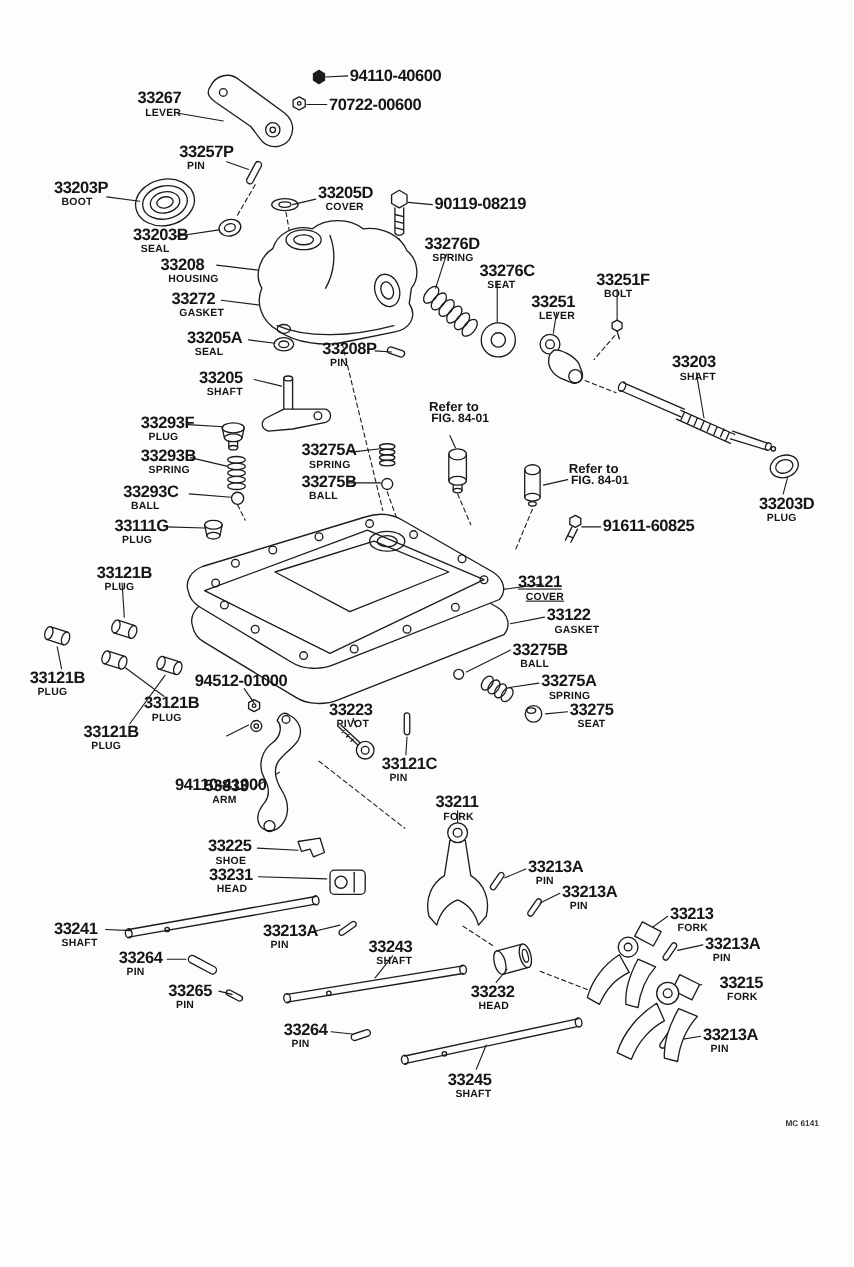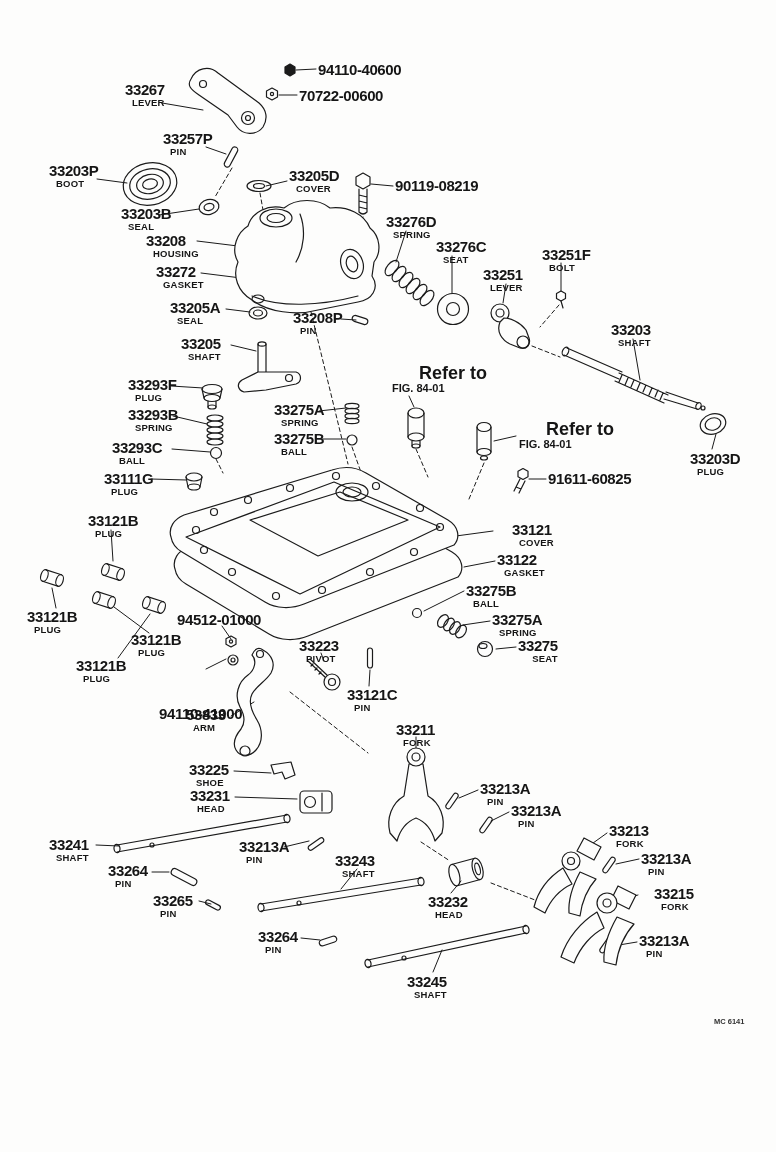--- a/index.html
+++ b/index.html
@@ -12,21 +12,21 @@
   svg.diagram { position:absolute; left:0; top:0; }
   .page-title {
     position:absolute; left:536px; top:62px;
     font-size:15px; font-weight:bold; color:#111;
     border-bottom:2px solid #111; padding-bottom:3px;
     white-space:nowrap; letter-spacing:-0.2px;
   }
   .part-label { position:absolute; line-height:1.04; white-space:nowrap; }
   .part-number { font-size:15px; font-weight:bold; letter-spacing:-0.4px; }
   .part-desc   { font-size:9.5px;  font-weight:bold; margin-left:7px; letter-spacing:0.2px; }
-  .part-label.ref .part-number { font-size:18px; letter-spacing:0;margin-left:29px; }
+  .part-label.ref .part-number { font-size:12px; letter-spacing:0; }
   .part-label.ref .part-desc   { font-size:11px; margin-left:2px; letter-spacing:0; }
   .doc-code { position:absolute; left:714px; top:1017px; font-size:7.5px; font-weight:bold; color:#333; }
 </style>
 </head>
 <body>
 
 <div class="canvas">
 
   <svg class="diagram" width="776" height="1152" viewBox="0 0 776 1152">
     <g fill="none" stroke="#1b1b1b" stroke-width="1.2" stroke-linecap="round" stroke-linejoin="round">
@@ -482,21 +482,21 @@
         <div class="part-number">33111G</div>
         <div class="part-desc">PLUG</div>
       </div>
       <div class="part-label" style="left: 548px; top: 471px;">
         <div class="part-number">91611-60825</div>
       </div>
       <div class="part-label" style="left: 88px; top: 513px;">
         <div class="part-number">33121B</div>
         <div class="part-desc">PLUG</div>
       </div>
-      <div class="part-label" style="left: 512px; top: 522px;">
+      <div class="part-label" style="left: 471px; top: 522px; text-decoration: underline;">
         <div class="part-number">33121</div>
         <div class="part-desc">COVER</div>
       </div>
       <div class="part-label" style="left: 497px; top: 552px;">
         <div class="part-number">33122</div>
         <div class="part-desc">GASKET</div>
       </div>
       <div class="part-label" style="left: 466px; top: 583px;">
         <div class="part-number">33275B</div>
         <div class="part-desc">BALL</div>
@@ -509,21 +509,21 @@
         <div class="part-number">94512-01000</div>
       </div>
       <div class="part-label" style="left: 492px; top: 612px;">
         <div class="part-number">33275A</div>
         <div class="part-desc">SPRING</div>
       </div>
       <div class="part-label" style="left: 131px; top: 632px;">
         <div class="part-number">33121B</div>
         <div class="part-desc">PLUG</div>
       </div>
-      <div class="part-label" style="left: 518px; top: 638px; text-align: right;">
+      <div class="part-label" style="left: 518px; top: 638px;">
         <div class="part-number">33275</div>
         <div class="part-desc">SEAT</div>
       </div>
       <div class="part-label" style="left: 299px; top: 638px;">
         <div class="part-number">33223</div>
         <div class="part-desc">PIVOT</div>
       </div>
       <div class="part-label" style="left: 76px; top: 658px;">
         <div class="part-number">33121B</div>
         <div class="part-desc">PLUG</div>

